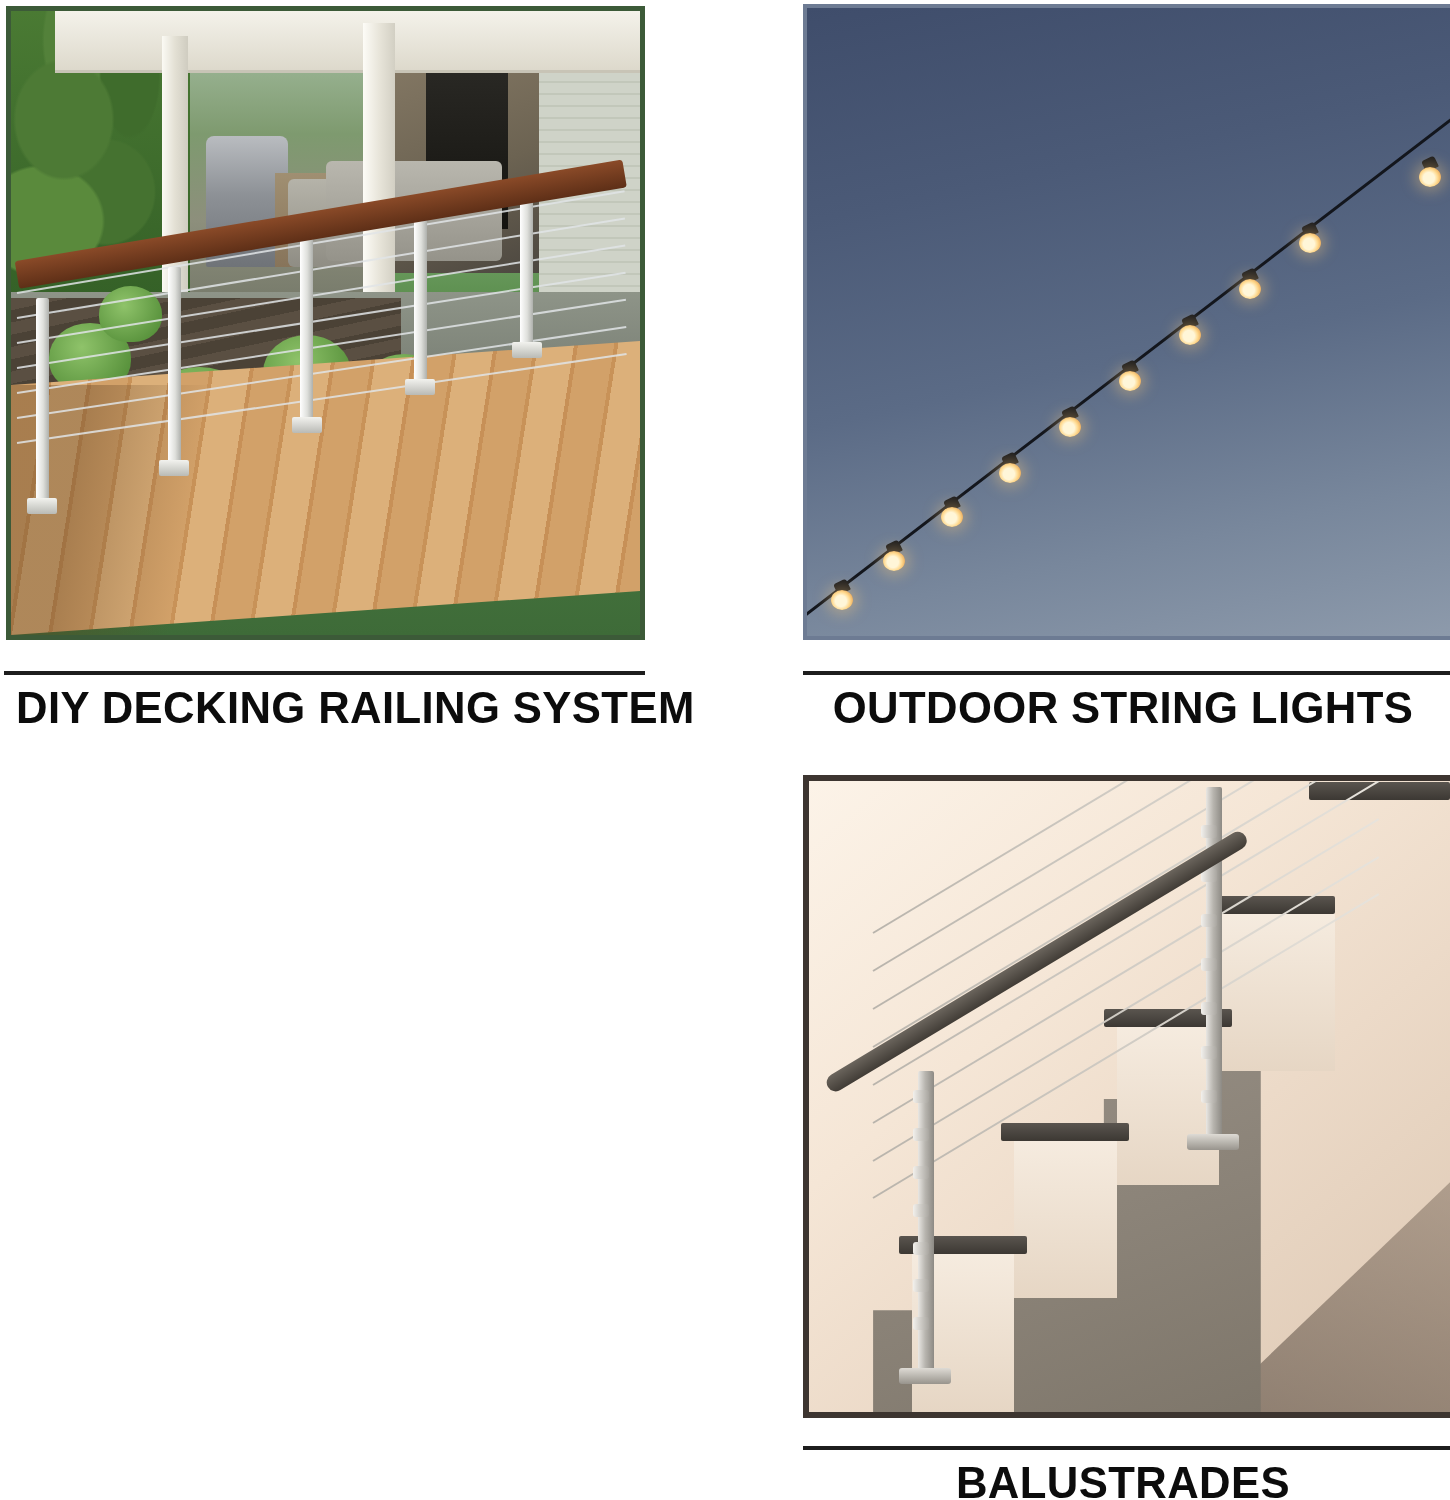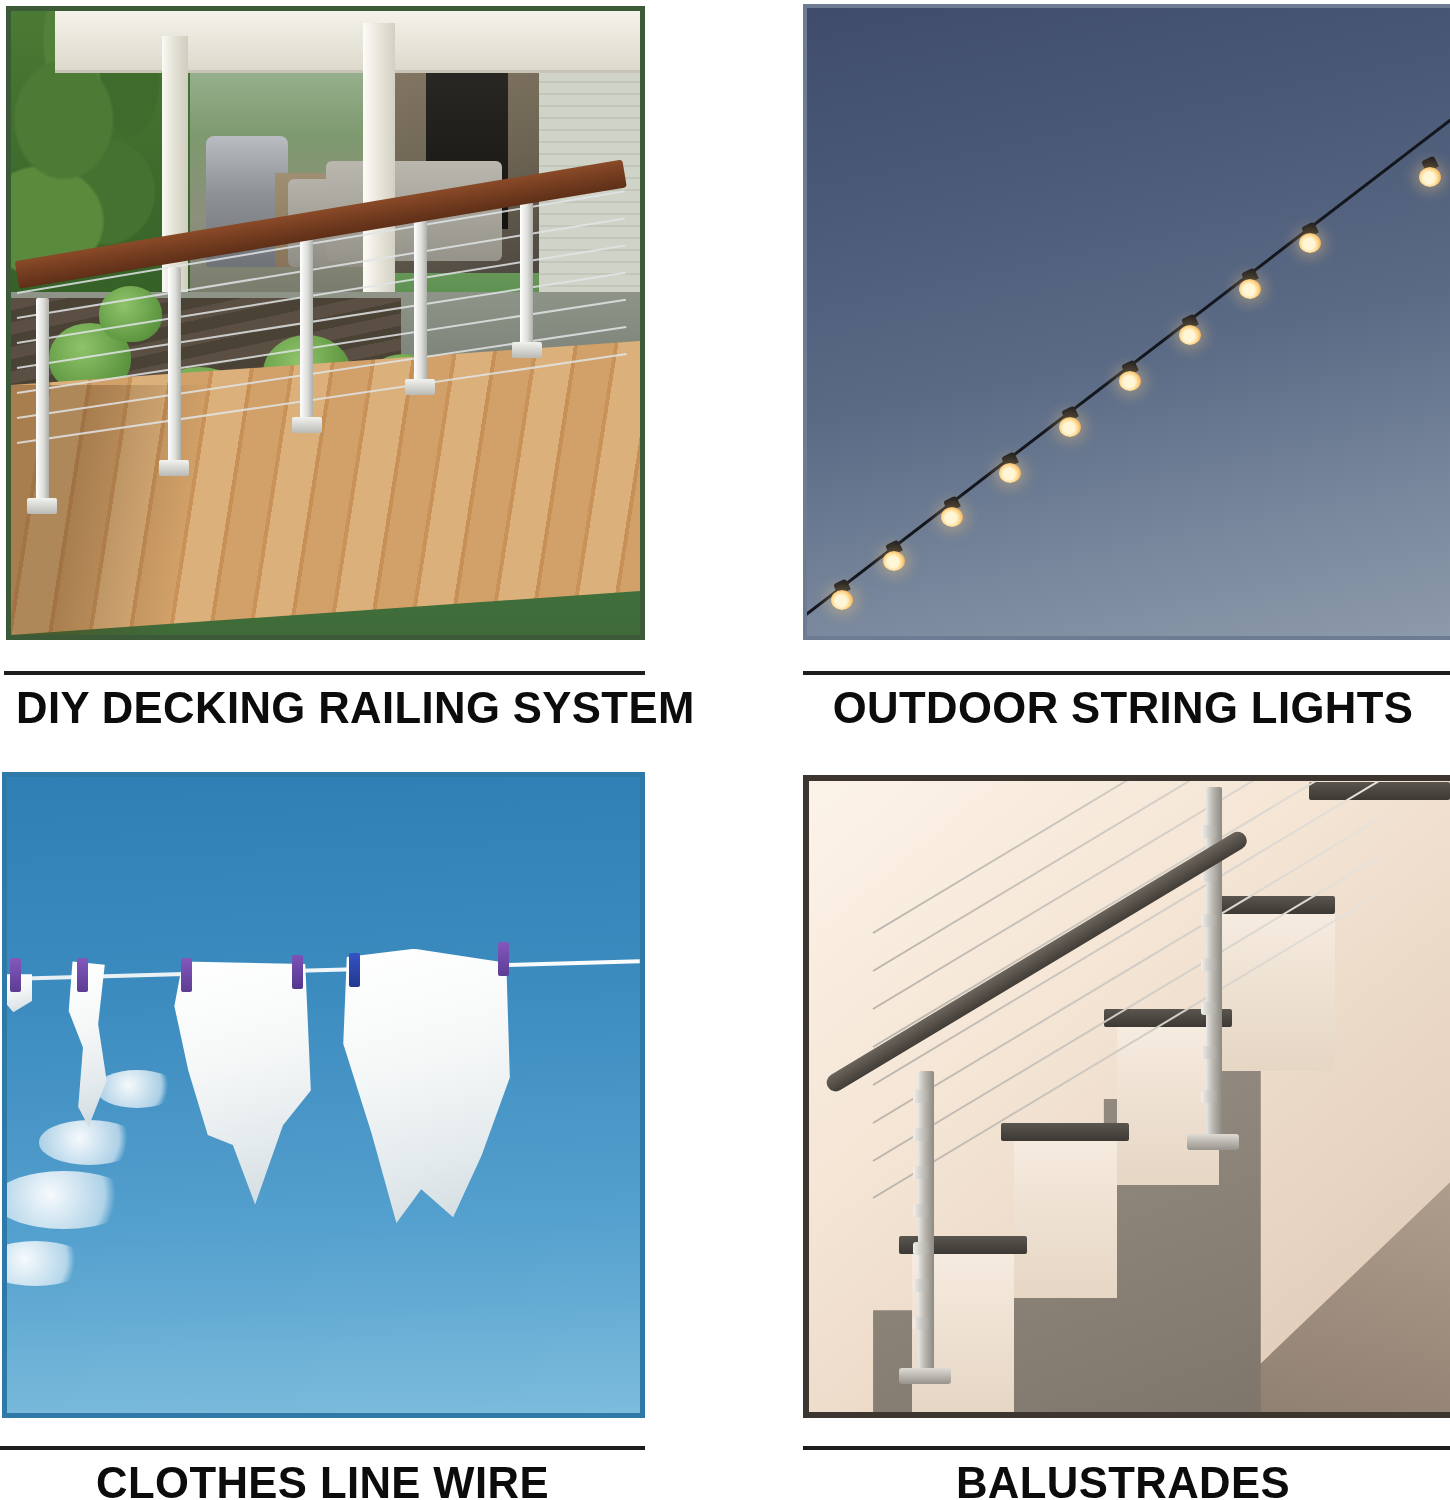--- a/index.html
+++ b/index.html
@@ -246,52 +246,20 @@
       <div class="dk-postbase" style="left:79.6%;top:53%;"></div>
 
       <div class="dk-rail-top"></div>
     </div>
 
     <div class="divider" style="left:4px; top:671px; width:641px;"></div>
 
     <div class="caption" style="left:16px; top:682px;">DIY DECKING RAILING SYSTEM</div>
   </div>
 
-  <div class="cell">
-
-    <div class="photo" id="clothes-photo">
-      <div class="cl-sky"></div>
-
-      <div class="cl-cloud" style="left:-2%;  top:62%; width:22%; height:9%;"></div>
-      <div class="cl-cloud" style="left:5%;   top:54%; width:16%; height:7%;"></div>
-      <div class="cl-cloud" style="left:14%;  top:46%; width:13%; height:6%;"></div>
-      <div class="cl-cloud" style="left:-4%;  top:73%; width:17%; height:7%;"></div>
-
-      <div class="cl-line" style="top:31.5%; transform:rotate(-1.6deg);"></div>
-
-      <div class="cl-garment" style="left:-1%; top:31%; width:5%; height:6%; clip-path:polygon(0 0,100% 0,100% 70%,40% 100%,0 60%);"></div>
-      <div class="cl-garment" style="left:9%; top:29%; width:7.5%; height:26%;
-                  clip-path:polygon(18% 0,86% 2%,72% 38%,90% 72%,52% 100%,30% 88%,40% 52%,10% 30%);"></div>
-      <div class="cl-garment" style="left:26%; top:29%; width:22%; height:39%;
-                  clip-path:polygon(8% 0,96% 1%,100% 52%,80% 66%,60% 98%,44% 74%,26% 70%,12% 44%,2% 18%);"></div>
-      <div class="cl-garment" style="left:52%; top:27%; width:28%; height:44%;
-                  clip-path:polygon(6% 3%,44% 0,96% 5%,98% 46%,82% 74%,66% 96%,48% 86%,34% 98%,20% 66%,4% 34%);"></div>
-
-      <div class="cl-pin" style="left:0.5%;  top:28.5%; background:linear-gradient(180deg,#8358bd,#5c3d93);"></div>
-      <div class="cl-pin" style="left:11%;   top:28.5%; background:linear-gradient(180deg,#8358bd,#5c3d93);"></div>
-      <div class="cl-pin" style="left:27.5%; top:28.5%; background:linear-gradient(180deg,#8358bd,#5c3d93);"></div>
-      <div class="cl-pin" style="left:45%;   top:28.0%; background:linear-gradient(180deg,#7e52ba,#53368c);"></div>
-      <div class="cl-pin" style="left:54%;   top:27.6%; background:linear-gradient(180deg,#3553c4,#22378f);"></div>
-      <div class="cl-pin" style="left:77.5%; top:26.0%; background:linear-gradient(180deg,#8358bd,#5c3d93);"></div>
-    </div>
-
-    <div class="divider" style="left:0px; top:1446px; width:645px;"></div>
-
-    <div class="caption center" style="left:0px; top:1457px; width:645px; text-align:center;">CLOTHES LINE WIRE</div>
-  </div>
 
   <div class="cell">
 
     <div class="photo" id="balu-photo">
       <div class="bl-wall"></div>
       <div class="bl-floor"></div>
 
       <div class="bl-stringer" style="left:10%; bottom:0; width:72%; height:62%;
                   clip-path:polygon(0 100%,0 74%,16% 74%,16% 56%,33% 56%,33% 38%,50% 38%,50% 20%,67% 20%,67% 2%,84% 2%,84% 100%);"></div>
       <div class="bl-riser" style="left:16%; bottom:0;   width:16%; height:26%;"></div>

